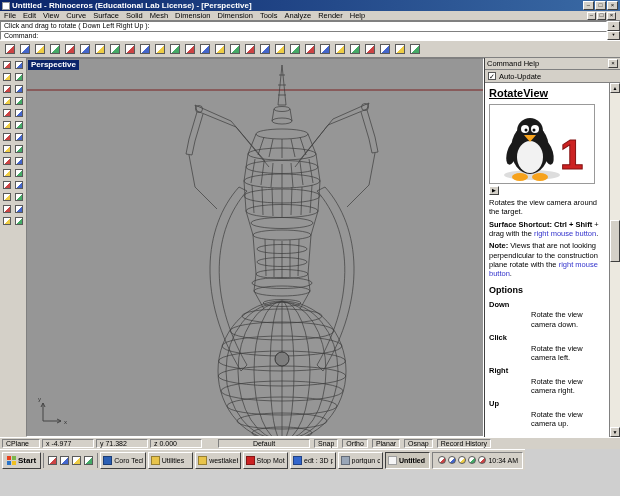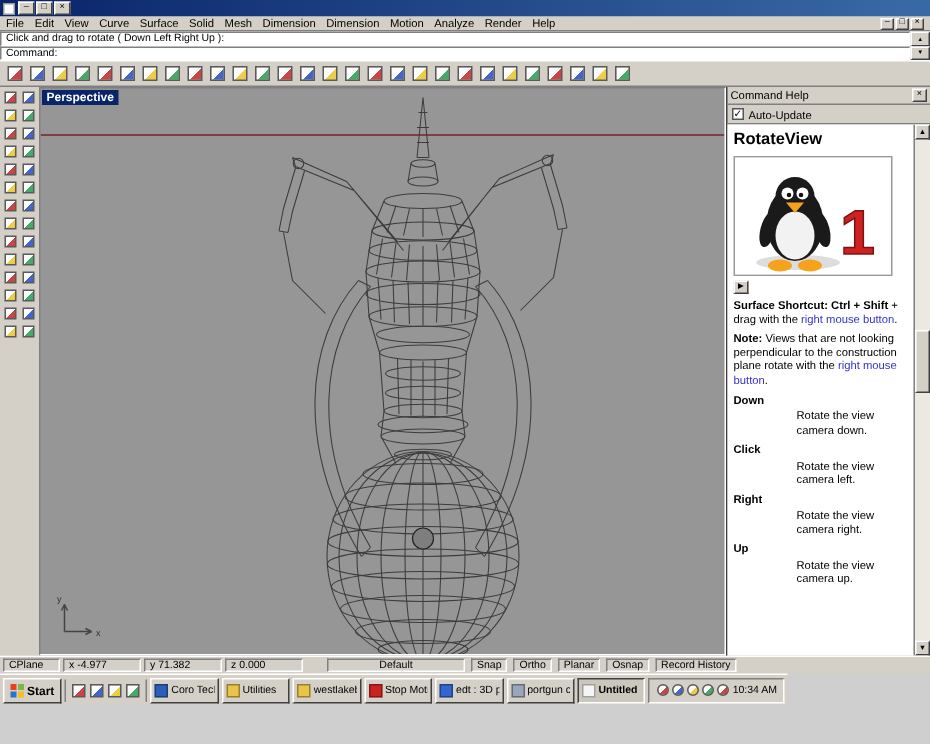--- a/index.html
+++ b/index.html
@@ -59,21 +59,21 @@
     display:flex; flex-direction:column; }
   .hp-title { height:12px; display:flex; align-items:center; padding:0 2px;
     font-size:7.5px; border-bottom:1px solid #808080; }
   .hp-title .wbtn { margin-left:auto; width:10px; height:9px; }
   .hp-autoupdate { height:13px; display:flex; align-items:center; gap:3px; padding:0 3px;
     font-size:7.5px; border-bottom:1px solid #808080; }
   .checkbox { width:8px; height:8px; background:#fff; border:1px solid #555;
     font-size:7px; line-height:7px; text-align:center; flex:none; }
   .hp-body { flex:1; display:flex; overflow:hidden; background:#fff; }
   .hp-content { flex:1; padding:3px 2px 0 4px; font-size:7.5px; line-height:1.25; overflow:hidden; }
-  .hp-heading { font-size:11px; font-weight:bold; margin:1px 0 3px; }
+  .hp-heading { font-size:11px; font-weight:bold; margin:1px 0 3px;text-decoration:underline; }
   .hp-image { width:106px; height:80px; border:1px solid #999; background:#fff; }
   .hp-play { margin:1px 0 3px; }
   .hp-play .wbtn { width:10px; height:9px; font-size:5px; line-height:5px; }
   .hp-content p { margin:3px 0; }
   .link { color:#3333cc; cursor:pointer; }
   .hp-options-heading { font-weight:bold; font-size:9px; margin:6px 0 2px; }
   .opt-name { font-weight:bold; margin-top:4px; }
   .opt-text { margin:1px 0 0 2px;padding-left:40px; }
 
   .hp-scrollbar { width:11px; background:#ece9e0; border-left:1px solid #808080;
@@ -123,38 +123,39 @@
   .gutter { position:absolute; top:471px; left:0; width:620px; height:25px; background:#cfcfcf; }
 </style>
 </head>
 <body>
 
 <div class="screen">
   <div class="app-window">
 
     <div class="titlebar">
       <span class="app-icon"></span>
+      <span class="title-text">Untitled - Rhinoceros (Educational Lab License) - [Perspective]</span>
       <span class="win-controls">
         <button class="wbtn">–</button>
         <button class="wbtn">□</button>
         <button class="wbtn">×</button>
       </span>
     </div>
 
     <div class="menubar">
       <span class="menu-item">File</span>
       <span class="menu-item">Edit</span>
       <span class="menu-item">View</span>
       <span class="menu-item">Curve</span>
       <span class="menu-item">Surface</span>
       <span class="menu-item">Solid</span>
       <span class="menu-item">Mesh</span>
       <span class="menu-item">Dimension</span>
       <span class="menu-item">Dimension</span>
-      <span class="menu-item">Motion</span>
+      <span class="menu-item">Tools</span>
       <span class="menu-item">Analyze</span>
       <span class="menu-item">Render</span>
       <span class="menu-item">Help</span>
       <span class="mdi-controls">
         <button class="wbtn">–</button>
         <button class="wbtn">□</button>
         <button class="wbtn">×</button>
       </span>
     </div>
 
@@ -458,22 +459,24 @@
                 <circle cx="44" cy="25" r="1.5" fill="#111111"></circle>
                 <polygon points="34,30 46,30 40,37" fill="#f6a21d"></polygon>
                 <ellipse cx="30" cy="72" rx="8" ry="4" fill="#f6a21d"></ellipse>
                 <ellipse cx="50" cy="72" rx="8" ry="4" fill="#f6a21d"></ellipse>
                 <text x="70" y="64" font-size="42" font-weight="bold" fill="#cc2222" stroke="#801010" stroke-width="1">1</text>
               </svg>
             </div>
             <div class="hp-play">
               <button class="wbtn">▶</button>
             </div>
+            <p>Rotates the view camera around the target.</p>
             <p><b>Surface Shortcut:</b><b> Ctrl + Shift</b><span> + drag with the </span><span class="link">right mouse button</span><span>.</span></p>
             <p><b>Note:</b><span> Views that are not looking perpendicular to the construction plane rotate with the </span><span class="link">right mouse button</span><span>.</span></p>
+            <div class="hp-options-heading">Options</div>
             <div class="opt-name">Down</div>
             <div class="opt-text">Rotate the view camera down.</div>
             <div class="opt-name">Click</div>
             <div class="opt-text">Rotate the view camera left.</div>
             <div class="opt-name">Right</div>
             <div class="opt-text">Rotate the view camera right.</div>
             <div class="opt-name">Up</div>
             <div class="opt-text">Rotate the view camera up.</div>
           </div>
           <div class="hp-scrollbar">

